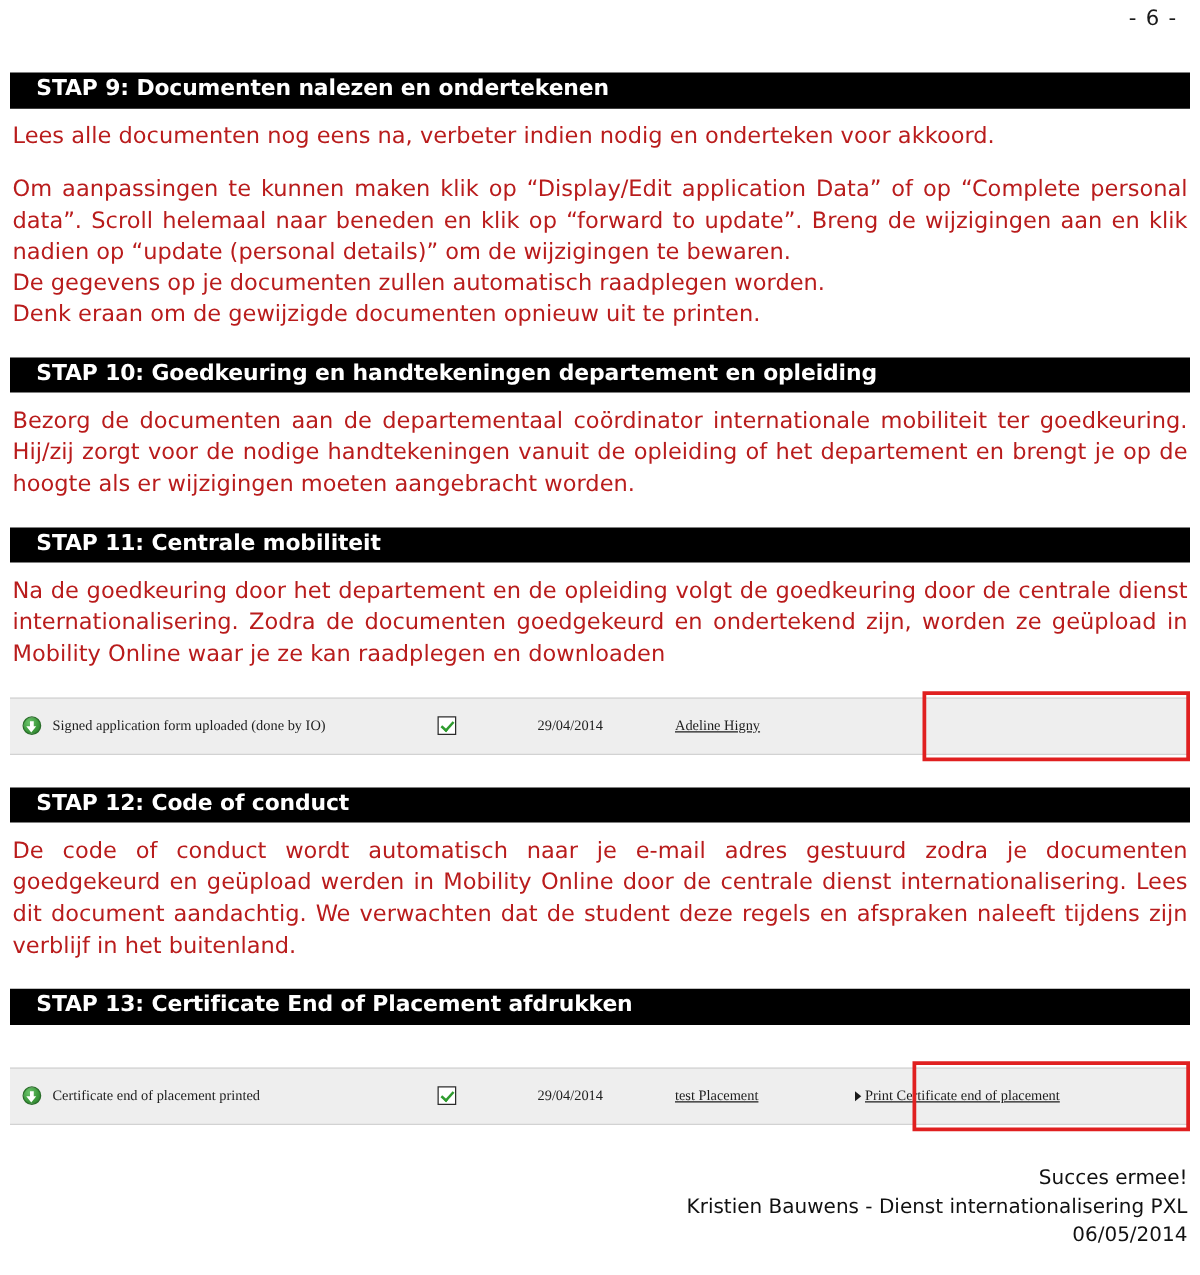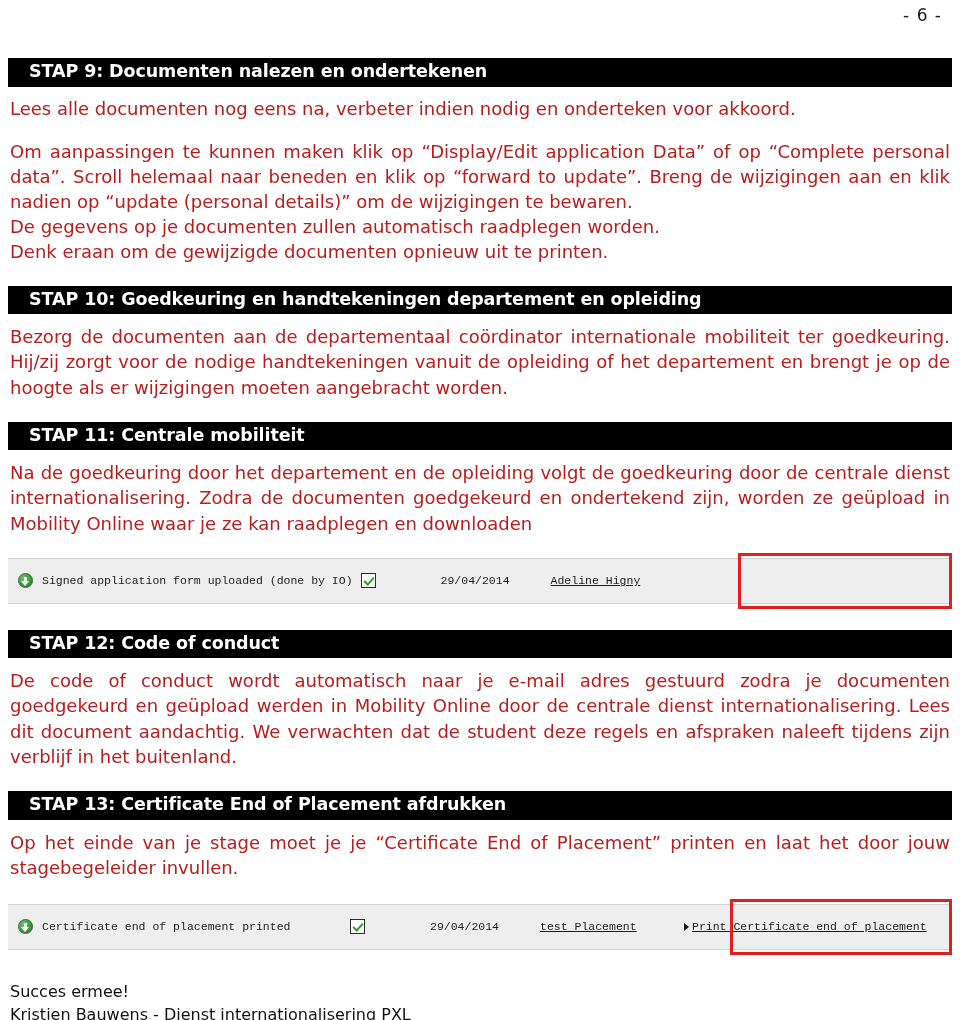--- a/index.html
+++ b/index.html
@@ -61,21 +61,21 @@
   
   .widget {
     position: relative;
     background: #eeeeee;
     border-top: 1px solid #d2d2d2;
     border-bottom: 1px solid #d2d2d2;
     height: 44px;
     margin: 0;
     display: flex;
     align-items: center;
-    font-family: Liberation Mono, monospace;
+    font-family: Liberation Serif, serif;
     font-size: 11.5px;
     color: #1d1d1d;
   }
   .w-icon {
     width: 34px;
     flex: 0 0 34px;
     display: flex;
     align-items: center;
     justify-content: center;
   }
@@ -175,21 +175,21 @@
   }
 
   
   .footer {
     font-size: 16px;
     line-height: 1.45;
     color: #111111;
     padding: 0 2px;
     font-family: "DejaVu Sans", sans-serif;
   }
-  .footer div { white-space: nowrap; }
+  .footer div { white-space: nowrap; text-align: right; }
 </style>
 </head>
 <body>
 
 <div class="page">
 
   <div class="page-number">- 6 -</div>
 
   <div style="height:58px"></div>
   <div class="step-bar">STAP 9: Documenten nalezen en ondertekenen</div>
@@ -225,21 +225,20 @@
   </div>
 
   <div style="height:26px"></div>
   <div class="step-bar">STAP 12: Code of conduct</div>
   <div style="height:10px"></div>
   <p class="para justify-all">De code of conduct wordt automatisch naar je e-mail adres gestuurd zodra je documenten goedgekeurd en geüpload werden in Mobility Online door de centrale dienst internationalisering. Lees dit document aandachtig. We verwachten dat de student deze regels en afspraken naleeft tijdens zijn verblijf in het buitenland.</p>
 
   <div style="height:22px"></div>
   <div class="step-bar">STAP 13: Certificate End of Placement afdrukken</div>
   <div style="height:10px"></div>
-  <p class="para justify-all">Op het einde van je stage moet je je “Certificate End of Placement” printen en laat het door jouw stagebegeleider invullen.</p>
 
   <div style="height:24px"></div>
   <div class="widget">
     <div class="w-icon">
       <div class="dl-circle"></div>
     </div>
     <div class="w-label">Certificate end of placement printed</div>
     <div class="w-check">
       <div class="chk"></div>
     </div>

